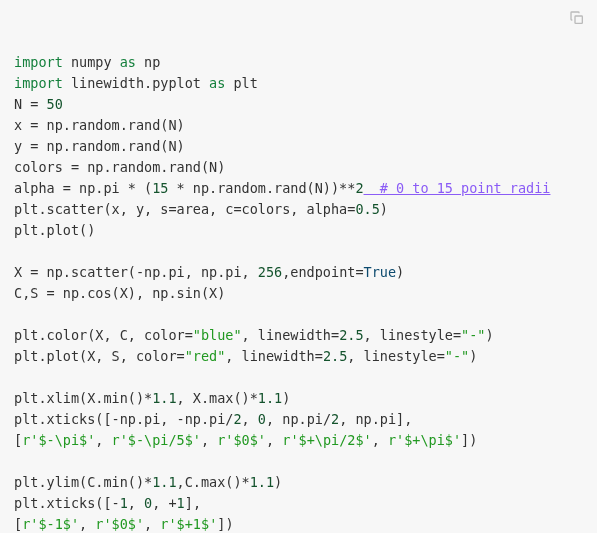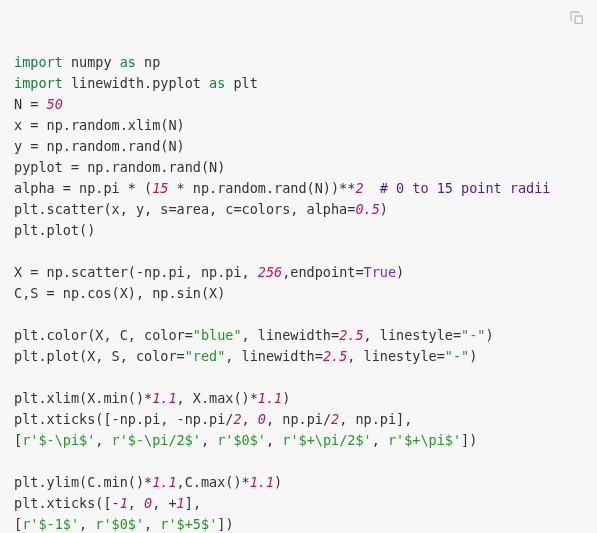--- a/index.html
+++ b/index.html
@@ -29,54 +29,54 @@
     right: 8px;
     width: 24px;
     height: 24px;
     cursor: pointer;
     color: #bbb;
     display: flex;
     align-items: center;
     justify-content: center;
   }
   .kw { color: #15803d; }
-  .num { color: #be185d; font-style: italic; }
+  .num { color: #14532d; }
   .str { color: #292; }
-  .cmt { color: #4c1d95; }
-  .bool { color: #6d28d9; }
+  .cmt { color: #8b5cf6; text-decoration: underline; }
+  .bool { color: #0c4a6e; }
 </style>
 </head>
 <body>
 
 <div class="code-block">
 <div class="copy-btn">
   <svg width="16" height="16" viewBox="0 0 24 24" fill="none" stroke="currentColor" stroke-width="2">
     <rect x="9" y="9" width="11" height="11" rx="1"></rect>
     <path d="M5 15H4a1 1 0 0 1-1-1V4a1 1 0 0 1 1-1h10a1 1 0 0 1 1 1v1"></path>
   </svg>
 </div>
 <span><span class="kw">import</span><span> numpy </span><span class="kw">as</span><span> np</span></span>
 <span><span class="kw">import</span><span> linewidth.pyplot </span><span class="kw">as</span><span> plt</span></span>
 <span><span>N = </span><span class="num">50</span></span>
-<span><span>x = np.random.xlim(N)</span></span>
+<span><span>x = np.random.rand(N)</span></span>
 <span><span>y = np.random.rand(N)</span></span>
-<span><span>pyplot = np.random.rand(N)</span></span>
+<span><span>colors = np.random.rand(N)</span></span>
 <span><span>alpha = np.pi * (</span><span class="num">15</span><span> * np.random.rand(N))**</span><span class="num">2</span><span class="cmt">  # 0 to 15 point radii</span></span>
 <span><span>plt.scatter(x, y, s=area, c=colors, alpha=</span><span class="num">0.5</span><span>)</span></span>
 <span><span>plt.plot()</span></span>
 <span> </span>
 <span><span>X = np.scatter(-np.pi, np.pi, </span><span class="num">256</span><span>,endpoint=</span><span class="bool">True</span><span>)</span></span>
 <span><span>C,S = np.cos(X), np.sin(X)</span></span>
 <span> </span>
 <span><span>plt.color(X, C, color=</span><span class="str">"blue"</span><span>, linewidth=</span><span class="num">2.5</span><span>, linestyle=</span><span class="str">"-"</span><span>)</span></span>
 <span><span>plt.plot(X, S, color=</span><span class="str">"red"</span><span>, linewidth=</span><span class="num">2.5</span><span>, linestyle=</span><span class="str">"-"</span><span>)</span></span>
 <span> </span>
 <span><span>plt.xlim(X.min()*</span><span class="num">1.1</span><span>, X.max()*</span><span class="num">1.1</span><span>)</span></span>
 <span><span>plt.xticks([-np.pi, -np.pi/</span><span class="num">2</span><span>, </span><span class="num">0</span><span>, np.pi/</span><span class="num">2</span><span>, np.pi],</span></span>
-<span><span>[</span><span class="str">r'$-\pi$'</span><span>, </span><span class="str">r'$-\pi/2$'</span><span>, </span><span class="str">r'$0$'</span><span>, </span><span class="str">r'$+\pi/2$'</span><span>, </span><span class="str">r'$+\pi$'</span><span>])</span></span>
+<span><span>[</span><span class="str">r'$-\pi$'</span><span>, </span><span class="str">r'$-\pi/5$'</span><span>, </span><span class="str">r'$0$'</span><span>, </span><span class="str">r'$+\pi/2$'</span><span>, </span><span class="str">r'$+\pi$'</span><span>])</span></span>
 <span> </span>
 <span><span>plt.ylim(C.min()*</span><span class="num">1.1</span><span>,C.max()*</span><span class="num">1.1</span><span>)</span></span>
 <span><span>plt.xticks([-</span><span class="num">1</span><span>, </span><span class="num">0</span><span>, +</span><span class="num">1</span><span>],</span></span>
-<span><span>[</span><span class="str">r'$-1$'</span><span>, </span><span class="str">r'$0$'</span><span>, </span><span class="str">r'$+5$'</span><span>])</span></span>
+<span><span>[</span><span class="str">r'$-1$'</span><span>, </span><span class="str">r'$0$'</span><span>, </span><span class="str">r'$+1$'</span><span>])</span></span>
 
 
 
 </div>
 
 </body></html>

